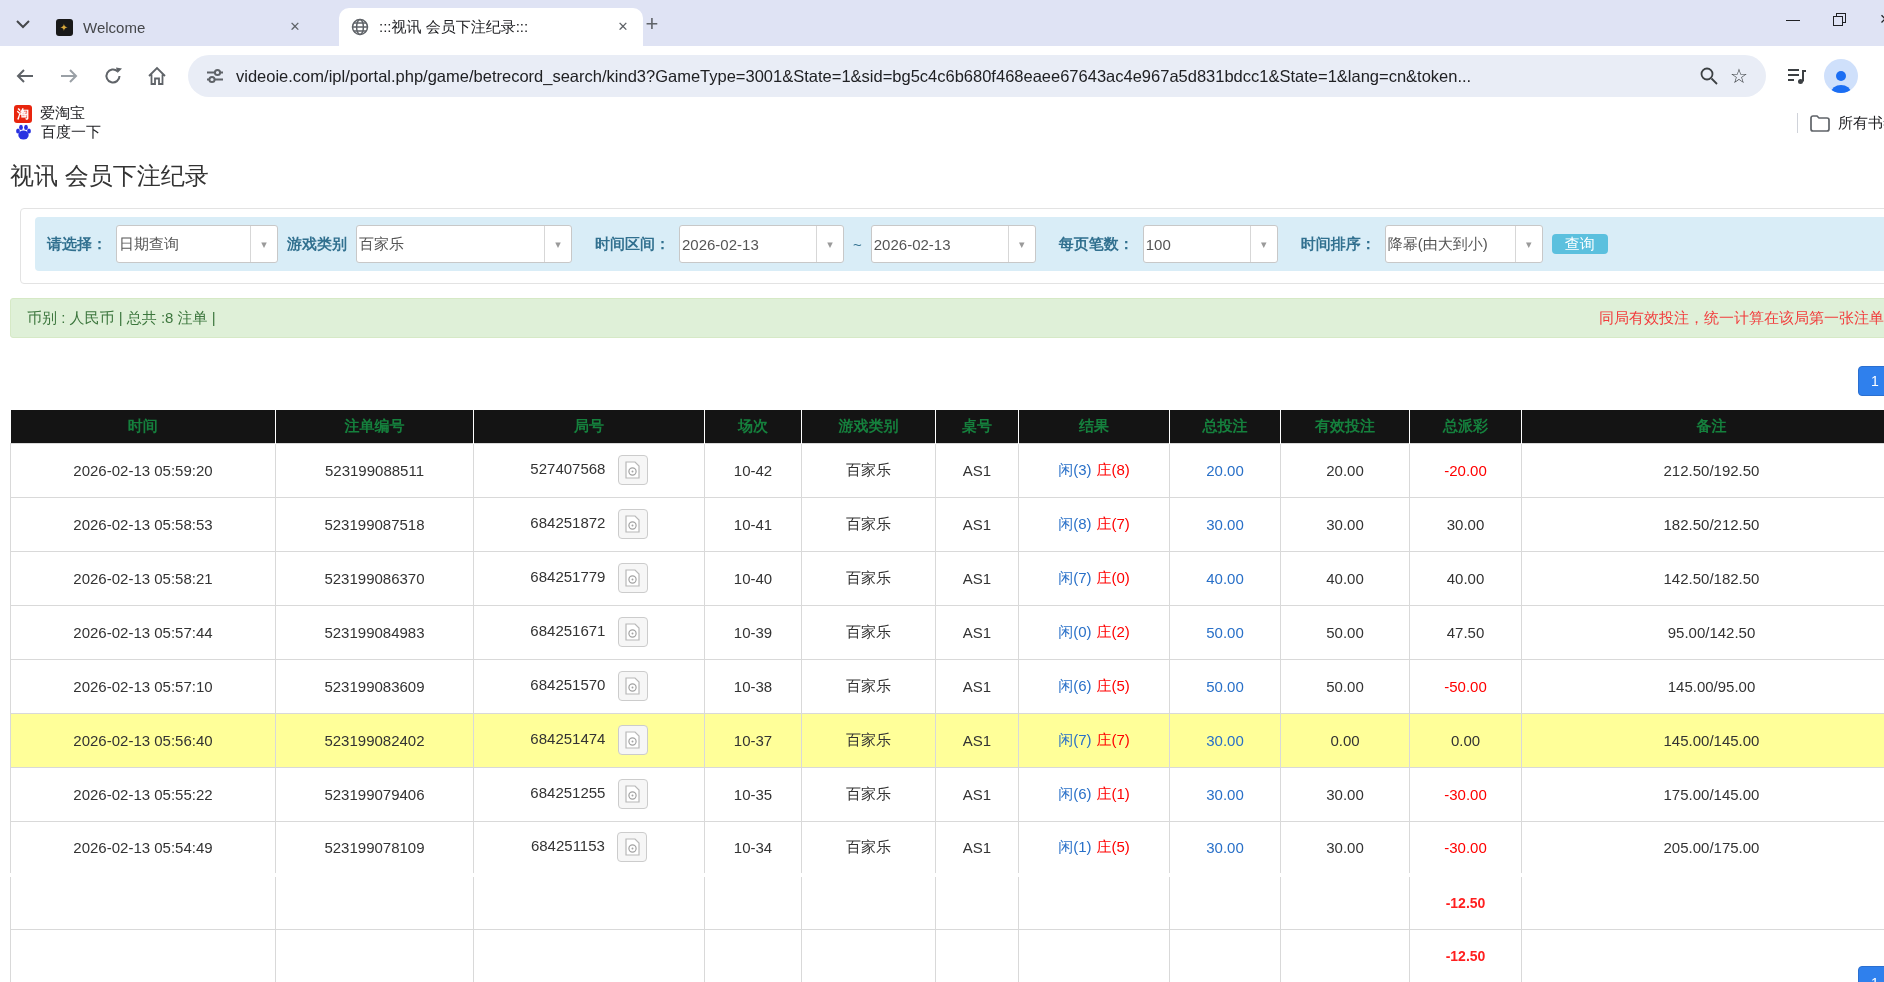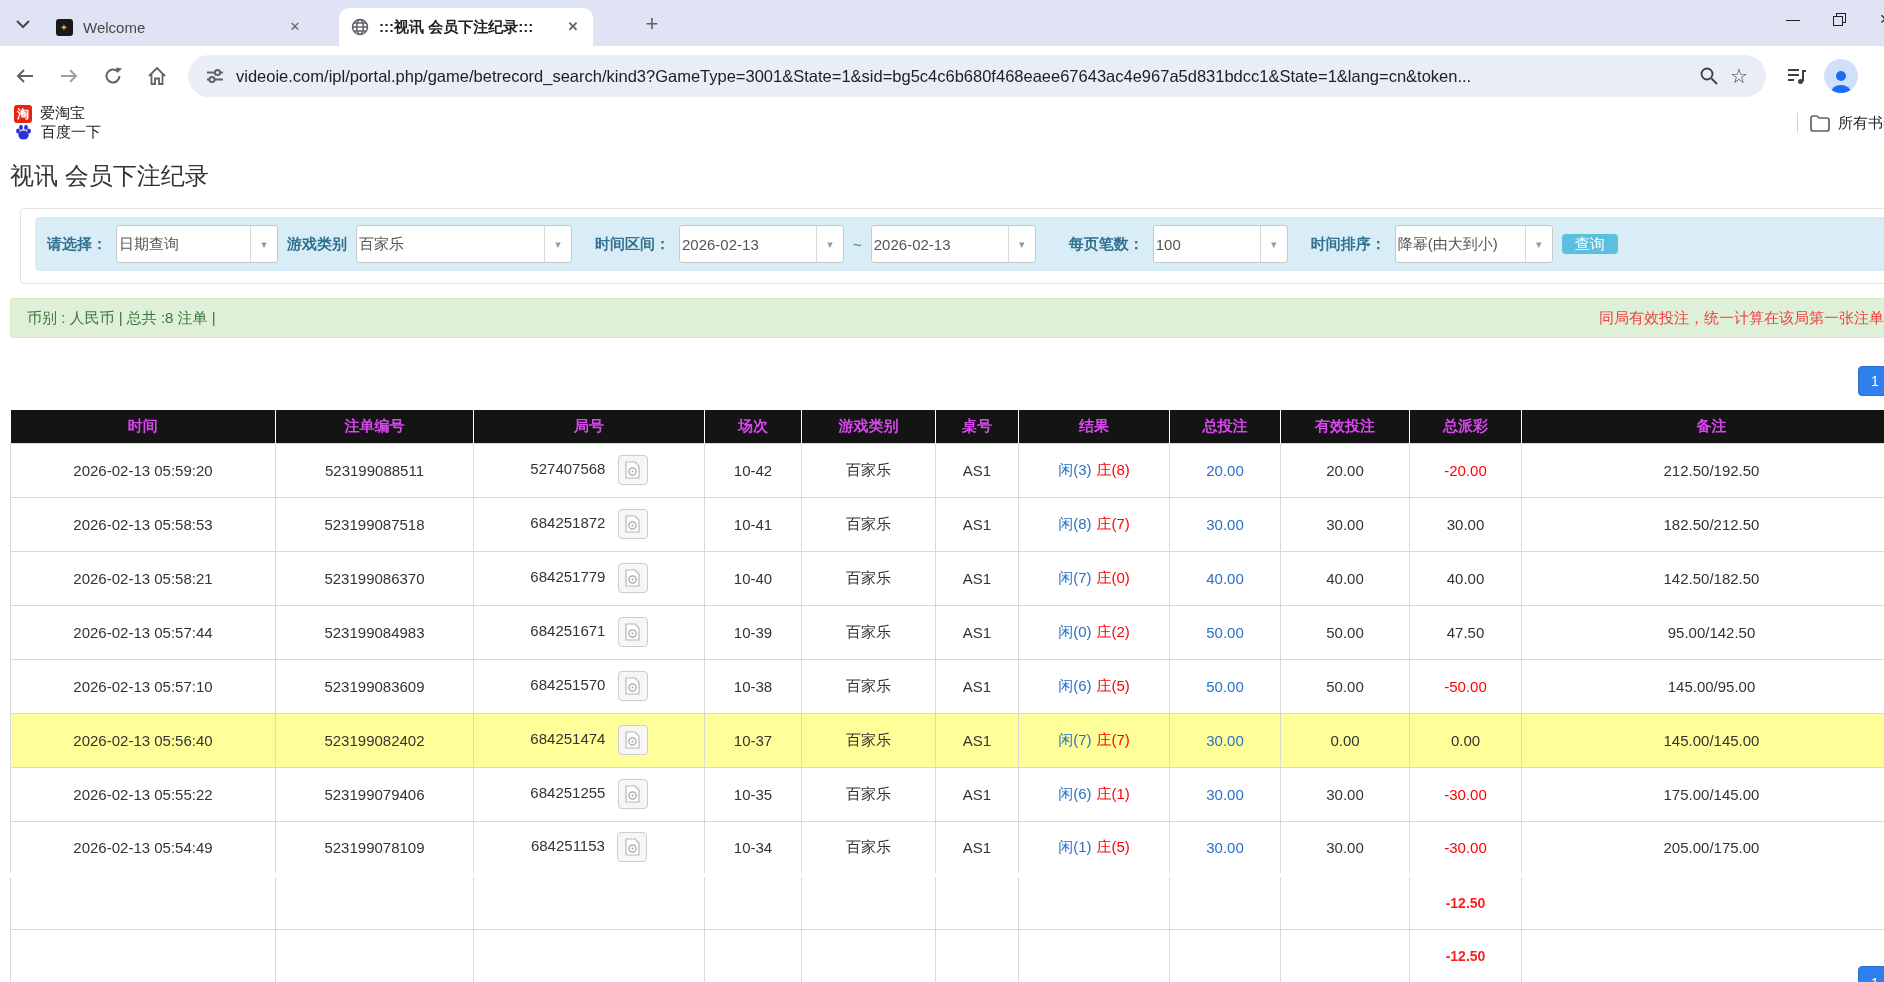--- a/index.html
+++ b/index.html
@@ -57,21 +57,21 @@
   .summary-bar { position:relative; margin:14px 0 0 10px; width:1940px; height:40px; background:var(--success_bg,#dff0d8); border:1px solid #d6e9c6; border-radius:3px; }
   .summary-left { position:absolute; left:16px; top:0; line-height:38px; font-size:15px; color:var(--success_text,#3c763d); }
   .summary-right { position:absolute; left:1588px; top:0; line-height:38px; font-size:15px; color:var(--alert_text,#f23c3c); white-space:nowrap; }
 
   .page-btn { position:absolute; width:34px; height:30px; background:var(--pagination_blue,#2f80ed); color:#fff; border:1px solid #2b6fd0; border-radius:4px; font-size:14px; text-align:center; line-height:28px; cursor:pointer; }
   .page-btn.top { left:1858px; top:226px; }
   .page-btn.bottom { left:1858px; top:826px; height:34px; }
 
   
   table.bets { position:absolute; left:10px; top:270px; width:1891px; border-collapse:collapse; table-layout:fixed; font-size:15px; color:#333; }
-  table.bets th { background:var(--header_bg,#141414); color:#d946ef; font-weight:bold; height:33px; border-right:1px solid #fff; }
+  table.bets th { background:var(--header_bg,#141414); color:#15803d; font-weight:bold; height:33px; border-right:1px solid #fff; }
   table.bets th:last-child { border-right:1px solid var(--header_bg,#141414); }
   table.bets td { height:54px; text-align:center; border:1px solid #d9d9d9; background:#fff; vertical-align:middle; }
   tr.highlight td { background:var(--highlight_yellow,#ffff99); }
   .blue { color:var(--link_blue,#2970c8); }
   .neg { color:var(--negative_red,#ff0000); }
   .player { color:var(--link_blue,#2970c8); }
   .banker { color:var(--negative_red,#ff0000); margin-left:5px; }
   .video-btn { margin-left:8px; width:30px; height:30px; border:1px solid #ccc; border-radius:4px; background:#f6f6f6; vertical-align:middle; cursor:pointer; display:inline-flex; align-items:center; justify-content:center; }
   tfoot td { background:var(--footer_bg,#9b9b9b); color:#fff; font-weight:bold; font-size:14px; height:36px; border:2px solid #fff; }
   tfoot tr:first-child td { border-top:4px solid #fff; }
@@ -89,21 +89,21 @@
         </svg>
     </button>
     <div id="tabs">
         <div class="tab" style="left: 43px; width: 272px;">
     <span class="favicon">
             <span class="crest">✦</span>
           </span>
     <span class="tab-title">Welcome</span>
     <span class="tab-close">✕</span>
   </div>
-        <div class="tab active" style="left: 339px; width: 254px; font-weight: bold;">
+        <div class="tab active" style="left: 339px; width: 304px;">
     <span class="favicon">
             <svg width="18" height="18" viewBox="0 0 18 18">
               <circle cx="9" cy="9" r="7.5" fill="none" stroke="#5f6368" stroke-width="1.5"></circle>
               <ellipse cx="9" cy="9" rx="3.4" ry="7.5" fill="none" stroke="#5f6368" stroke-width="1.5"></ellipse>
               <path d="M1.5 9 H16.5 M2.6 5 H15.4 M2.6 13 H15.4" stroke="#5f6368" stroke-width="1.5" fill="none"></path>
             </svg>
           </span>
     <span class="tab-title">:::视讯 会员下注纪录:::</span>
     <span class="tab-close">✕</span>
   </div>
@@ -229,21 +229,21 @@
         <span class="flabel" style="margin-left:14px">时间区间：</span>
         <div class="select" style="width:165px">
           <span class="sel-text">2026-02-13</span>
           <span class="sel-arrow">▾</span>
         </div>
         <span class="tilde">~</span>
         <div class="select" style="width:165px">
           <span class="sel-text">2026-02-13</span>
           <span class="sel-arrow">▾</span>
         </div>
-        <span class="flabel" style="margin-left:24px">每页笔数：</span>
+        <span class="flabel" style="margin-left:14px">每页笔数：</span>
         <div class="select" style="width:135px">
           <span class="sel-text">100</span>
           <span class="sel-arrow">▾</span>
         </div>
         <span class="flabel" style="margin-left:14px">时间排序：</span>
         <div class="select" style="width:158px">
           <span class="sel-text">降幂(由大到小)</span>
           <span class="sel-arrow">▾</span>
         </div>
         <button class="search-btn">查询</button>

